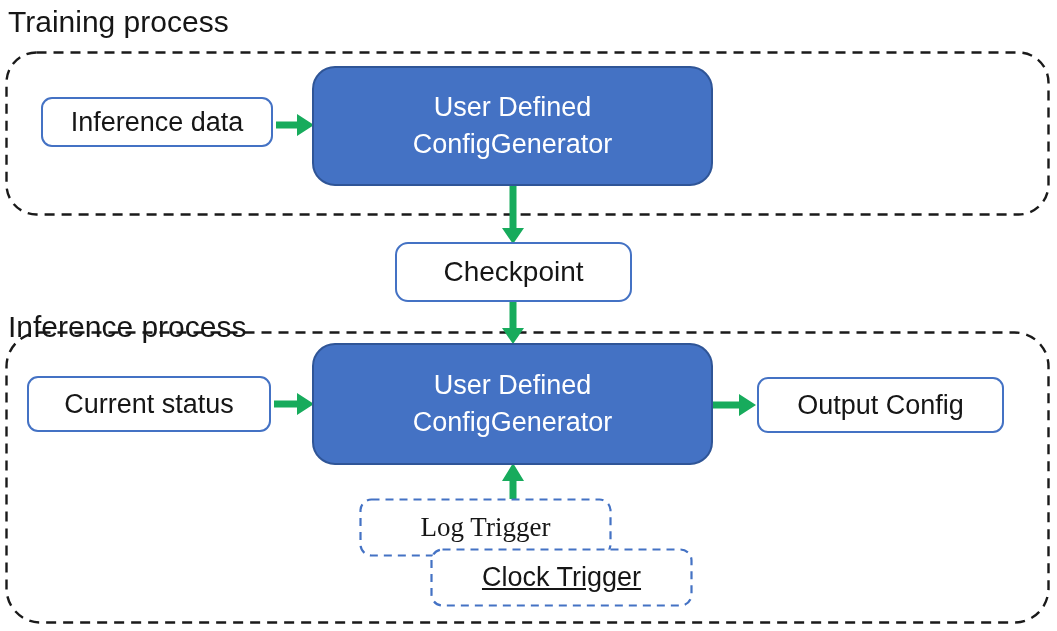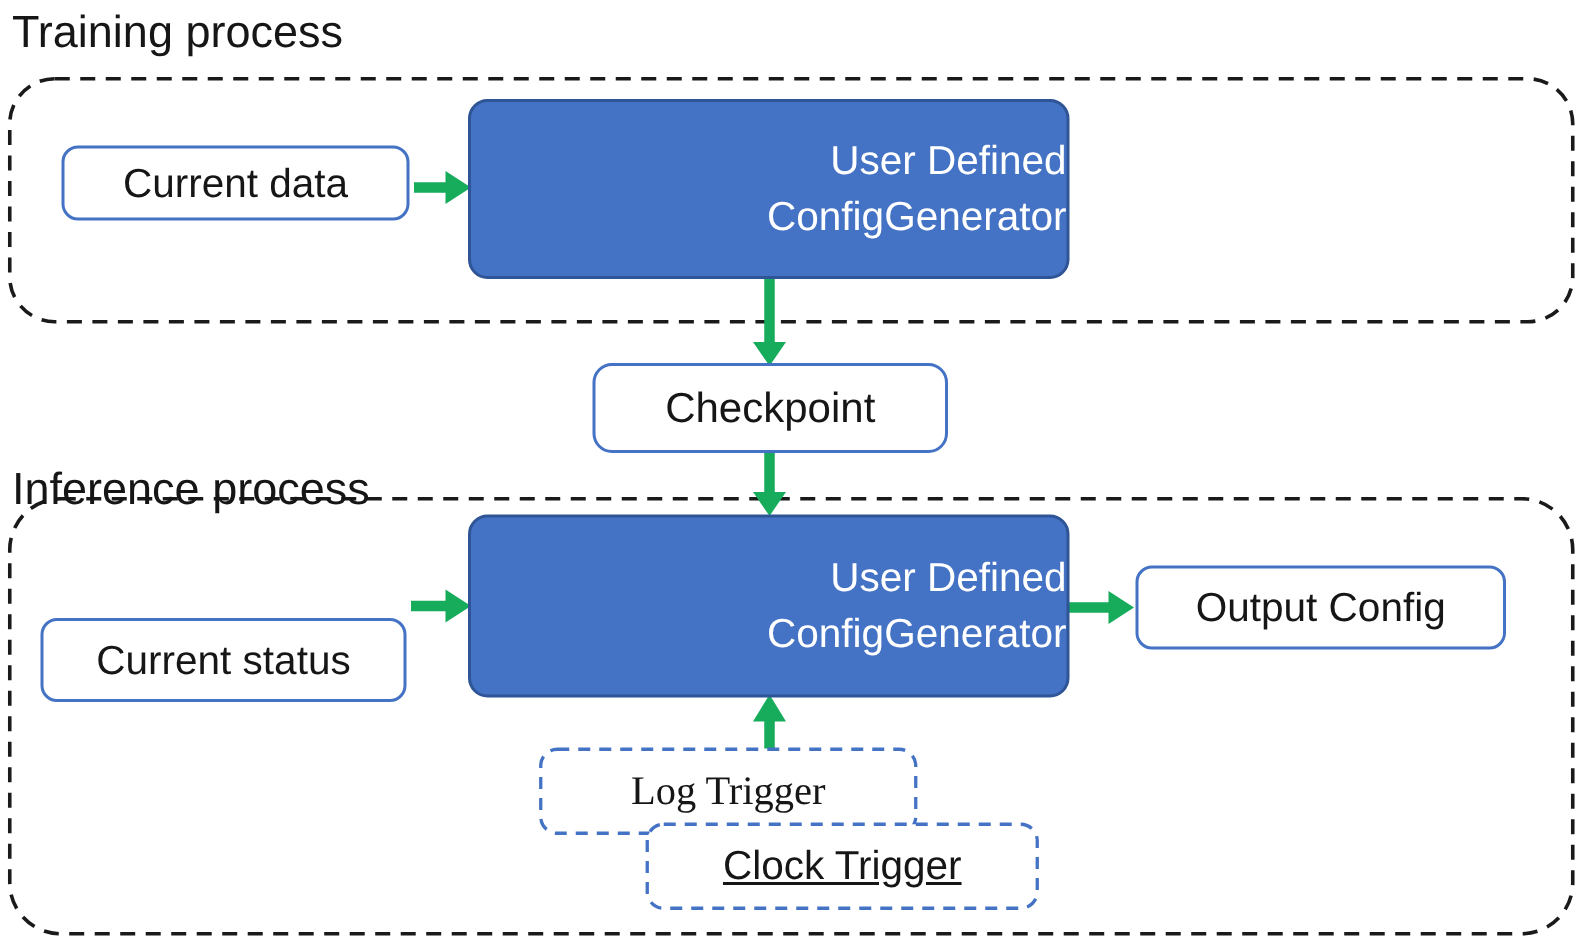--- a/index.html
+++ b/index.html
@@ -53,26 +53,26 @@
     color: var(--text-dark, #161616);
     font-size: 27px;
     white-space: nowrap;
   }
 
   .node-blue {
     position: absolute;
     z-index: 3;
     display: flex;
     flex-direction: column;
-    align-items: flex-end;
+    align-items: center;
     justify-content: center;
     box-sizing: border-box;
     background: var(--node-blue-fill, #4472C4);
     border: 2.5px solid var(--node-blue-border, #2F5597);
-    border-radius: 13px;
+    border-radius: 23px;
     color: var(--text-light, #fff);
     font-size: 27px;
     line-height: 37px;
     text-align: center;
   }
 
   .trigger {
     position: absolute;
     display: flex;
     align-items: center;
@@ -116,33 +116,33 @@
   <svg class="arrow-layer" viewBox="0 0 1057 631">
     <path d="M276,121.5 H297 V114 L314,125 L297,136 V128.5 H276 Z"></path>
     <path d="M509.5,186 V228 H502 L513,244 L524,228 H516.5 V186 Z"></path>
     <path d="M509.5,301 V328 H502 L513,344 L524,328 H516.5 V301 Z"></path>
     <path d="M274,400.5 H297 V393 L314,404 L297,415 V407.5 H274 Z"></path>
     <path d="M712,401.5 H739 V394 L756,405 L739,416 V408.5 H712 Z"></path>
     <path d="M509.5,499 V481 H502 L513,463 L524,481 H516.5 V499 Z"></path>
   </svg>
 
   <div class="node" style="left:41px; top:97px; width:232px; height:50px;">
-    <span>Current data</span>
+    <span>Inference data</span>
   </div>
 
   <div class="node-blue" style="left:312px; top:66px; width:401px; height:120px;">
     <span>User Defined</span>
     <span>ConfigGenerator</span>
   </div>
 
   <div class="node" style="left:395px; top:242px; width:237px; height:60px; border-radius:13px; font-size:28px;">
     <span>Checkpoint</span>
   </div>
 
-  <div class="node" style="left:27px; top:376px; width:244px; height:56px;margin-top:36px;">
+  <div class="node" style="left:27px; top:376px; width:244px; height:56px;">
     <span>Current status</span>
   </div>
 
   <div class="node-blue" style="left:312px; top:343px; width:401px; height:122px;">
     <span>User Defined</span>
     <span>ConfigGenerator</span>
   </div>
 
   <div class="node" style="left:757px; top:377px; width:247px; height:56px;">
     <span>Output Config</span>

